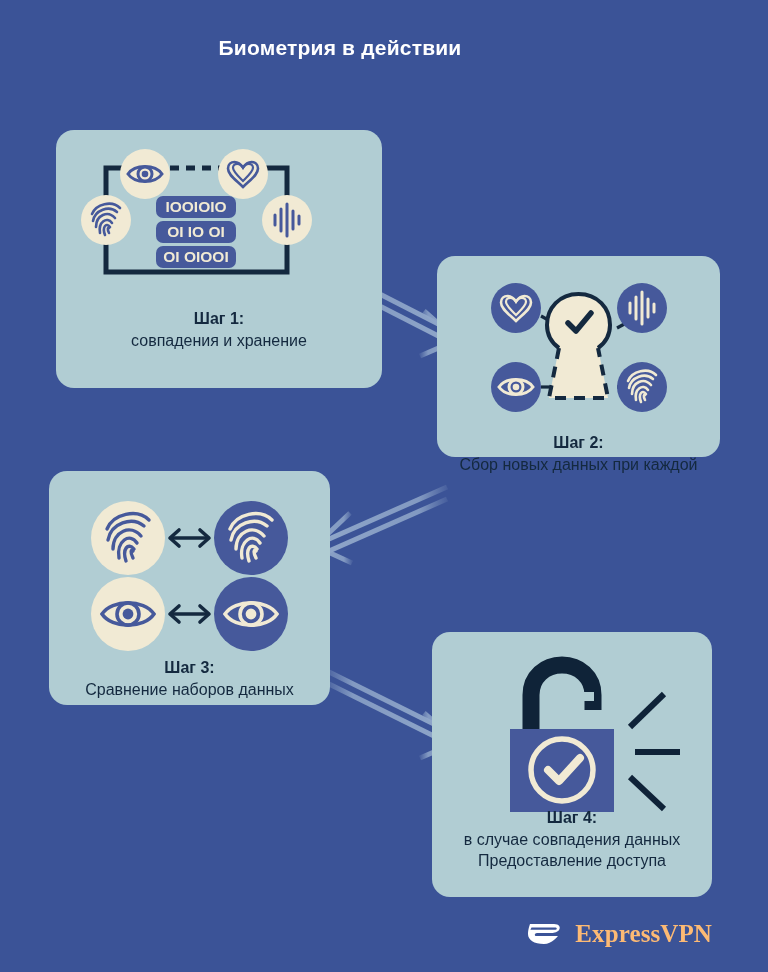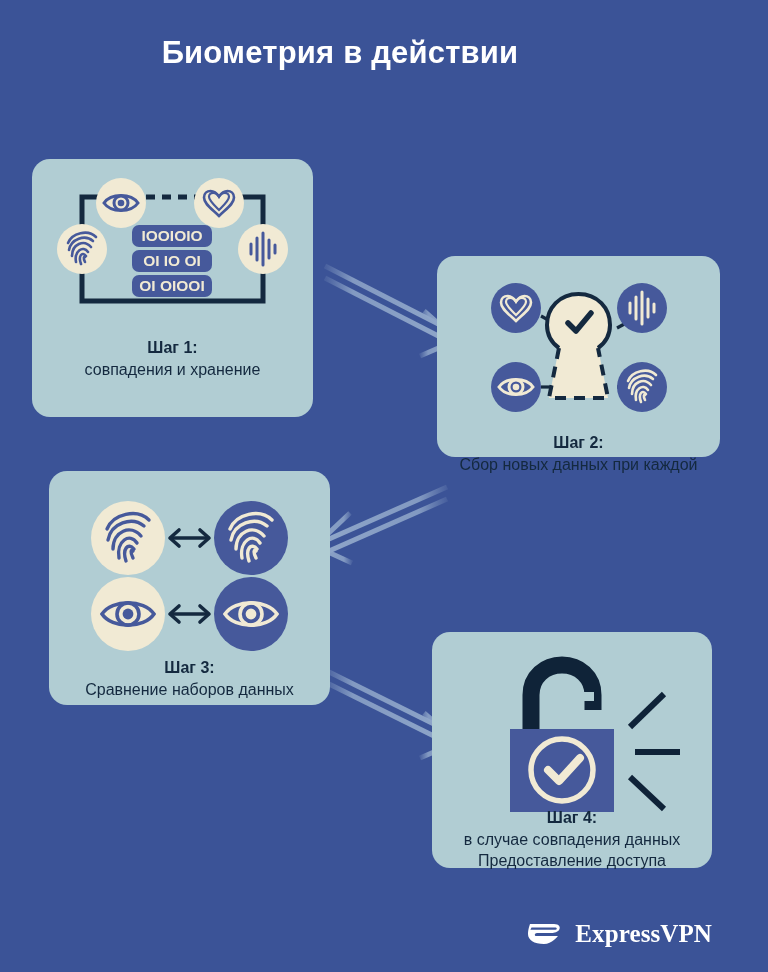--- a/index.html
+++ b/index.html
@@ -21,21 +21,21 @@
     inset: 0;
     background: #3b5397;
   }
 
   
   #page-title {
     position: absolute;
     top: 36px; left: 0; width: 680px;
     text-align: center;
     color: #ffffff;
-    font-size: 31px;
+    font-size: 21px;
     font-weight: bold;
     letter-spacing: 0.2px;
     line-height: 1.1;
   }
 
   
   .card {
     position: absolute;
     background: #b1cdd3;
     border-radius: 18px;
@@ -55,24 +55,24 @@
   .card-caption .step-label {
     display: block;
     font-weight: bold;
     margin-bottom: 1px;
   }
   .card-caption .step-desc {
     display: block;
     font-weight: normal;
   }
 
-  #card-1 { left: 32px;  top: 130px; width: 281px; height: 258px; margin-top: 29px; }
+  #card-1 { left: 56px;  top: 130px; width: 326px; height: 258px; }
   #card-2 { left: 437px; top: 256px; width: 283px; height: 201px; }
   #card-3 { left: 49px;  top: 471px; width: 281px; height: 234px; }
-  #card-4 { left: 432px; top: 632px; width: 280px; height: 236px; }
+  #card-4 { left: 432px; top: 632px; width: 280px; height: 265px; }
 
   #card-1 .card-caption { top: 178px; }
   #card-2 .card-caption { top: 176px; }
   #card-3 .card-caption { top: 186px; }
   #card-4 .card-caption { top: 175px; }
 
   
   #arrow-layer {
     position: absolute;
     inset: 0;
@@ -82,21 +82,21 @@
   
   #brand-logo {
     position: absolute;
     right: 56px;
     bottom: 22px;
     display: flex;
     align-items: center;
     gap: 11px;
   }
   #brand-wordmark {
-    color: #ffffff;
+    color: #fdba74;
     font-family: "Liberation Serif", "DejaVu Serif", serif;
     font-size: 25px;
     font-weight: bold;
     letter-spacing: 0.1px;
     white-space: nowrap;
   }
 </style>
 </head>
 <body>
 

